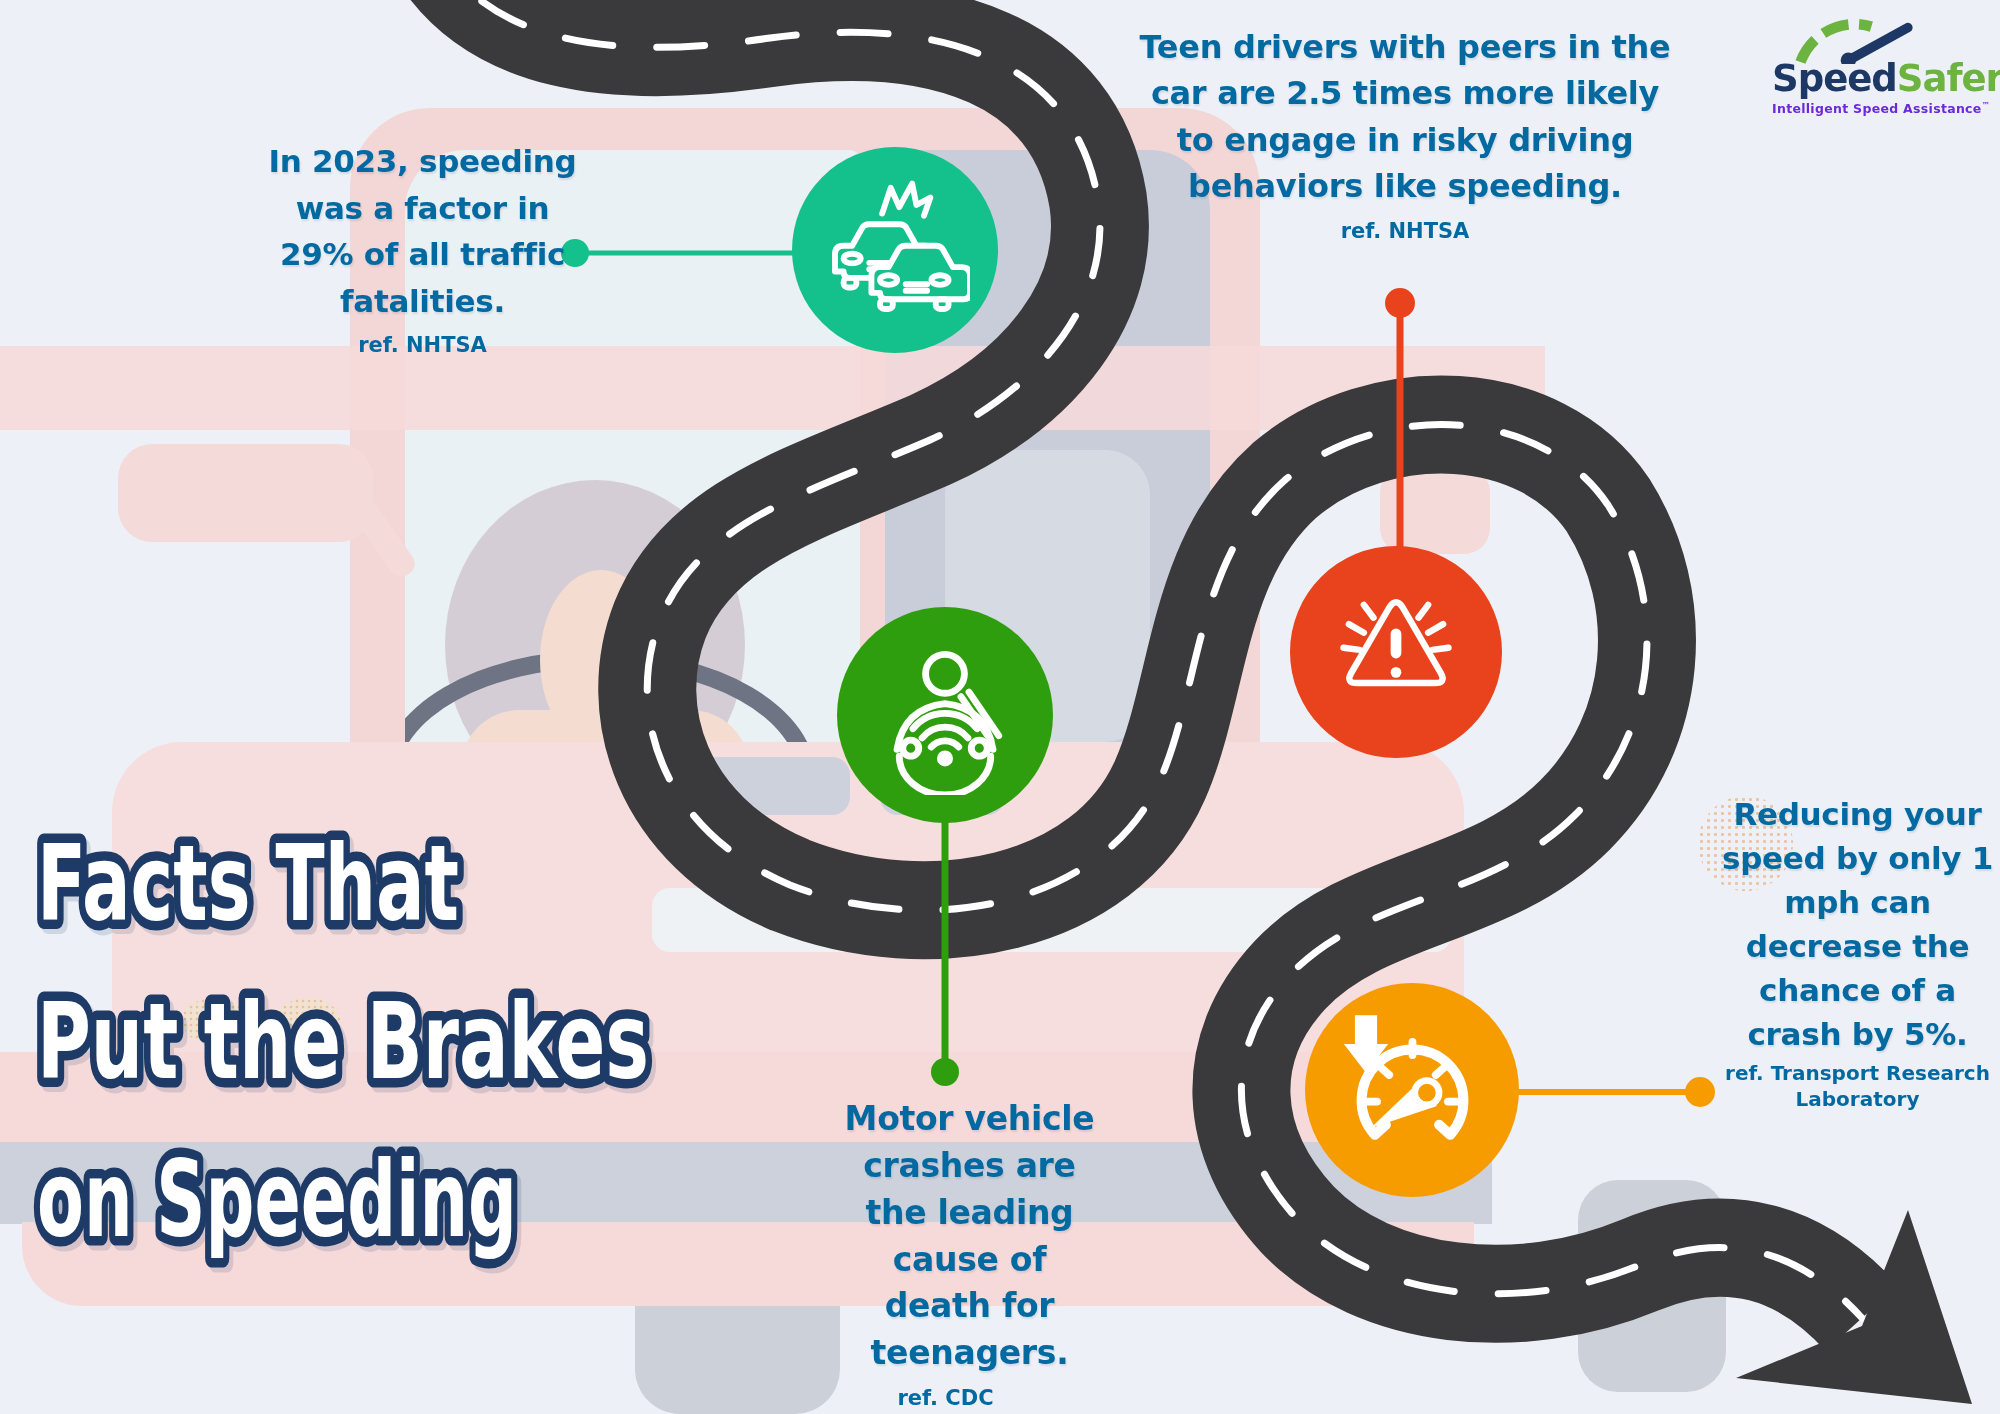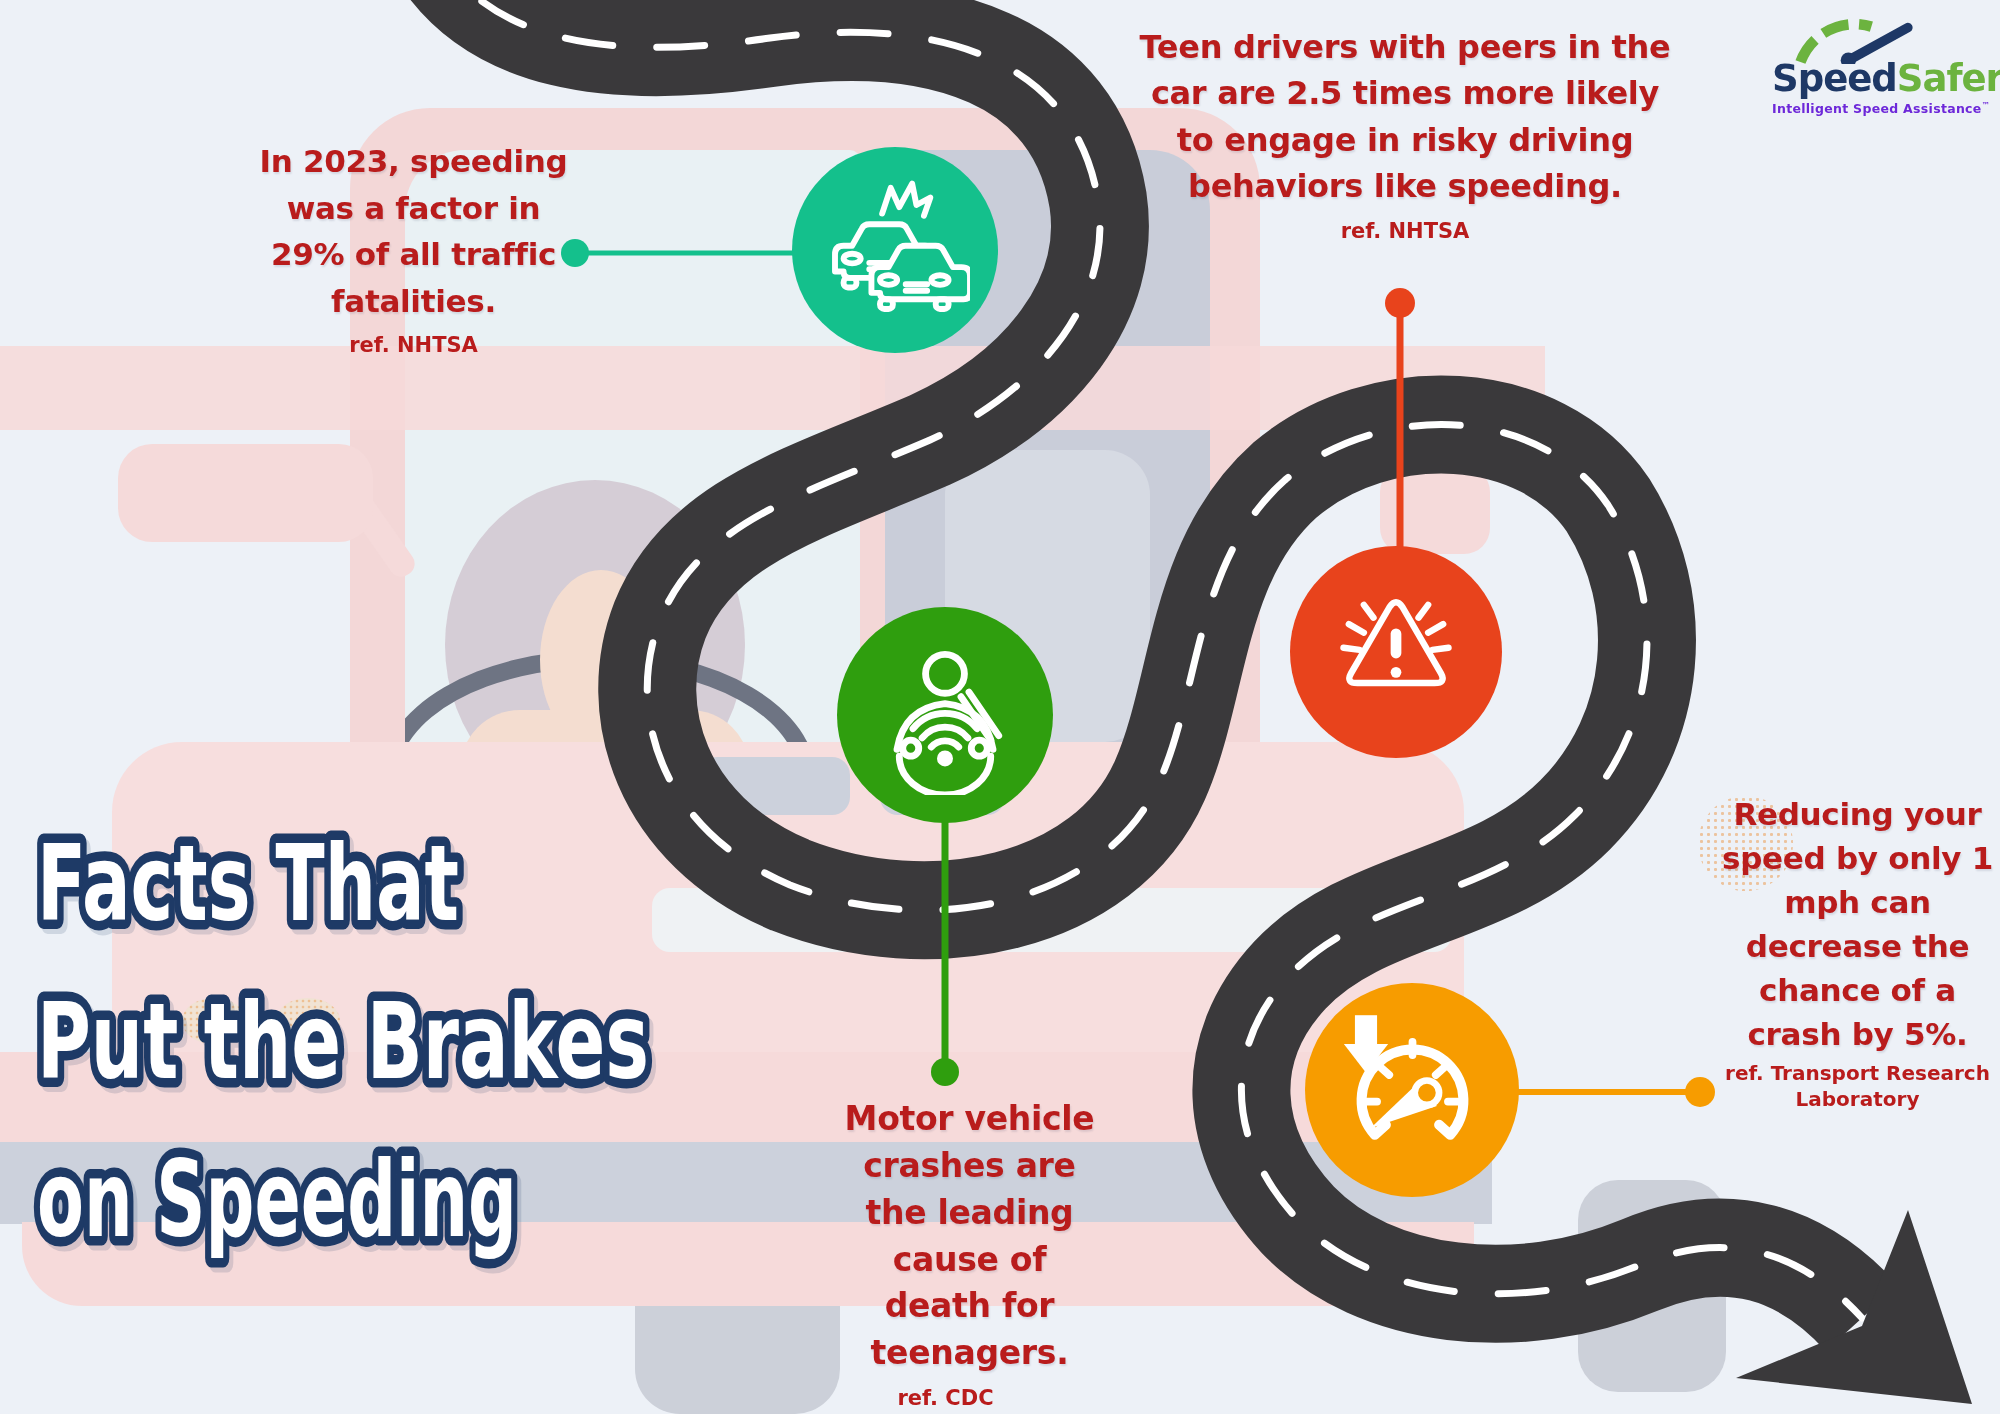--- a/index.html
+++ b/index.html
@@ -40,24 +40,24 @@
 
   
   .conn-svg{left:0;top:0;z-index:3;}
   .bubble{z-index:4;border-radius:50%;display:flex;align-items:center;justify-content:center;}
   .bubble-crash{left:792px;top:147px;width:206px;height:206px;background:#14c08c;}
   .bubble-driver{left:837px;top:607px;width:216px;height:216px;background:#2f9e0e;}
   .bubble-warning{left:1290px;top:546px;width:212px;height:212px;background:#e8431c;}
   .bubble-speedo{left:1305px;top:983px;width:214px;height:214px;background:#f79c00;}
 
   
-  .fact{position:absolute;z-index:5;text-align:center;color:#b91c1c;font-weight:bold;}
+  .fact{position:absolute;z-index:5;text-align:center;color:#0369a1;font-weight:bold;}
   .fact-text{line-height:1.5;letter-spacing:-.3px;text-shadow:1px 2px 2px rgba(30,40,80,.12);}
   .fact-ref{font-size:21px;line-height:1.3;margin-top:8px;}
-  .f1{left:246px;top:138px;width:335px;font-size:31px;}
+  .f1{left:255px;top:138px;width:335px;font-size:31px;}
   .f2{left:1135px;top:24px;width:540px;font-size:32px;}
   .f2 .fact-text{line-height:1.45;}
   .f3{left:788px;top:1096px;width:315px;font-size:33px;}
   .f3 .fact-text{line-height:1.42;margin-left:48px;}
   .f4{left:1710px;top:792px;width:295px;font-size:31px;}
   .f4 .fact-text{line-height:1.42;}
   .f4 .fact-ref{font-size:20px;margin-top:4px;}
 
   .title-svg{left:15px;top:798px;z-index:5;filter:drop-shadow(4px 5px 0 rgba(31,58,103,.15));}
   .title-svg text{font-family:"DejaVu Sans","Liberation Sans",sans-serif;font-weight:bold;

